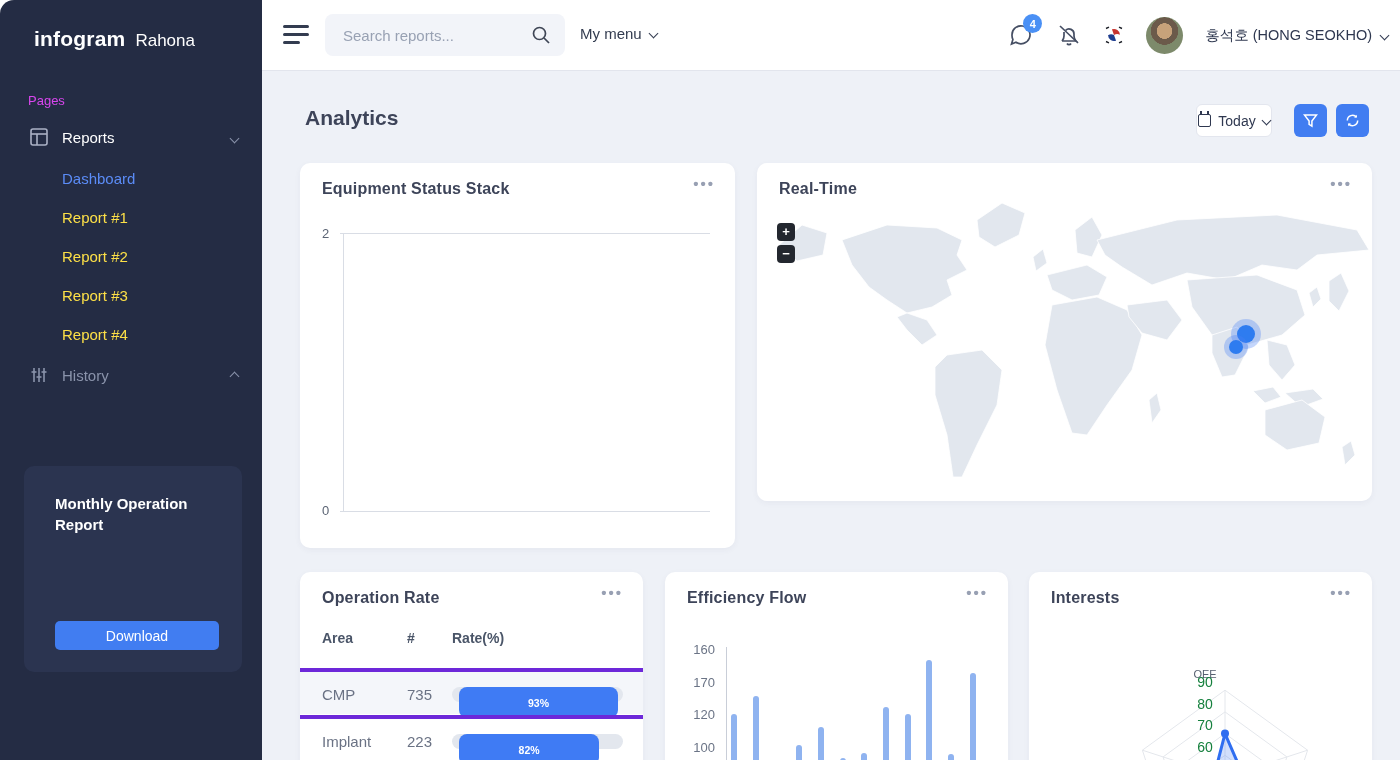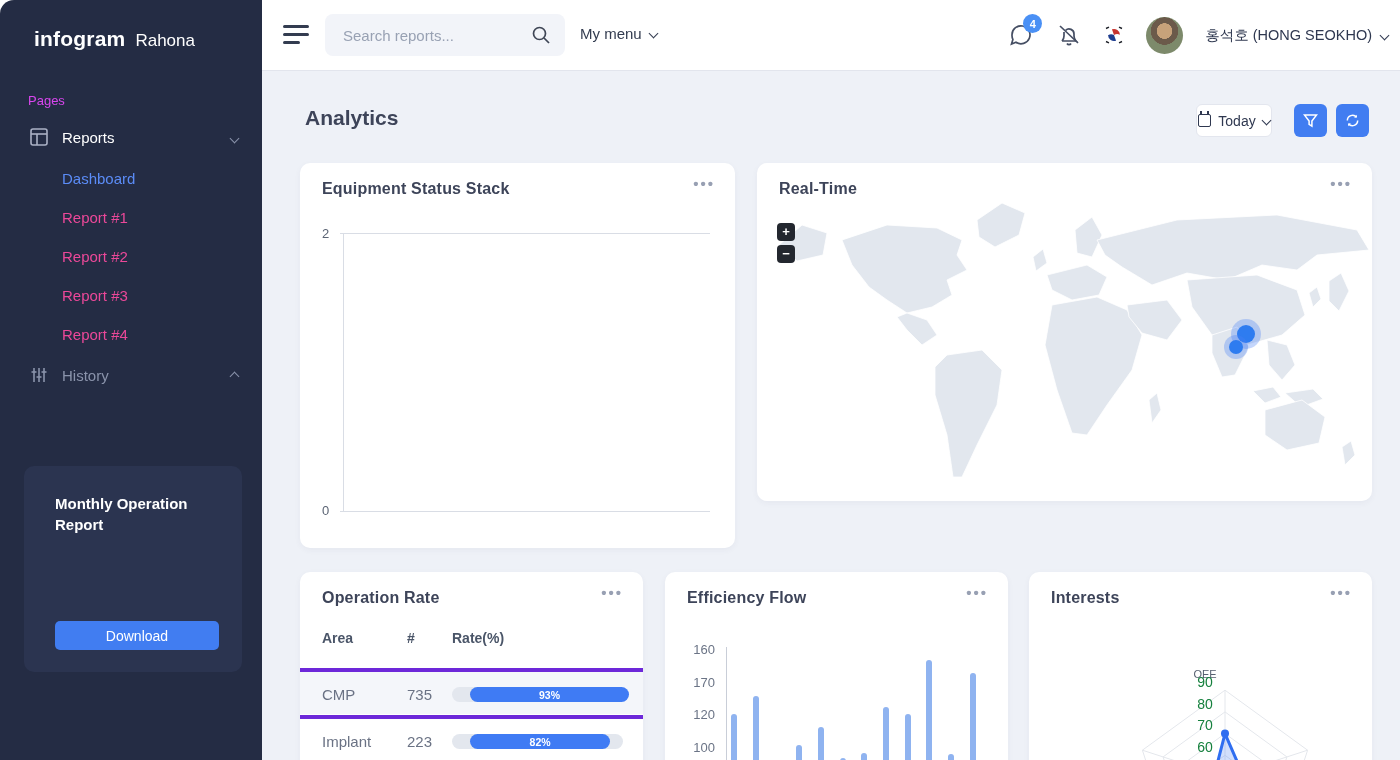--- a/index.html
+++ b/index.html
@@ -13,21 +13,21 @@
   .logo { position:absolute; left:34px; top:20px; display:flex; align-items:baseline; gap:10px; }
   .logo-main { font-size:21px; font-weight:800; color:#fff; letter-spacing:.2px;margin-top:7px; }
   .logo-sub { font-size:17px; font-weight:400; color:#fff; }
   .section-label { position:absolute; left:28px; top:93px; font-size:13px; color:#d946ef; }
   .nav-item { position:absolute; left:0; width:262px; height:34px; display:flex;
     align-items:center; cursor:pointer; }
   .nav-icon { position:absolute; left:30px; width:18px; height:18px; color:#aab1c5; }
   .nav-label { position:absolute; left:62px; font-size:15px; color:#fff; }
   .nav-label.dim { color:#8a93ab; }
   .nav-chev { position:absolute; right:24px; color:#8a93ab; }
-  .sub-item { position:absolute; left:62px; font-size:15px; color:#ec4899; cursor:pointer; }
+  .sub-item { position:absolute; left:62px; font-size:15px; color:#fde047; cursor:pointer; }
   .sub-item.active { color:#5b8cf7; }
   .chev { display:inline-block; width:7px; height:7px;
     border-right:1.6px solid currentColor; border-bottom:1.6px solid currentColor; }
   .chev.down { transform:rotate(45deg); }
   .chev.up { transform:rotate(-135deg); }
 
   .promo { position:absolute; left:24px; top:466px; width:218px; height:206px;
     background:#2b3450; border-radius:10px; }
   .promo-title { position:absolute; left:31px; top:27px; width:160px; font-size:15px;
     font-weight:700; color:#fff; line-height:21px; }
@@ -99,21 +99,21 @@
   .map-marker .core { border-radius:50%; background:#2e7cf0; }
 
   .card-operation { left:38px; top:502px; width:343px; height:258px; }
   .op-head { position:absolute; left:0; top:58px; width:343px; height:32px; }
   .op-head span { position:absolute; font-size:14px; font-weight:700; color:#4a5568; }
   .op-row { position:absolute; left:0; width:343px; height:46px; border-top:4px solid #6d28d9; }
   .op-row.striped { background:#f4f6fa; }
   .op-cell { position:absolute; top:14px; font-size:15px; color:#6a7284; }
   .op-track { position:absolute; left:152px; top:15px; width:171px; height:15px;
     background:#e3e7ee; border-radius:8px; }
-  .op-fill { position:absolute; left:18px; top:0; height:15px; background:#3f7bf4; border-radius:8px;
+  .op-fill { position:absolute; left:7px; top:0; height:31px; background:#3f7bf4; border-radius:8px;
     display:flex; align-items:center; justify-content:center; color:#fff; font-size:10.5px;
     font-weight:700; }
 
   .card-efficiency { left:403px; top:502px; width:343px; height:258px; }
   .eff-plot { position:absolute; left:61px; top:70px; width:272px; height:188px; overflow:hidden; }
   .eff-axis { position:absolute; left:0; top:5px; width:1px; height:190px; background:#c9ced8; }
   .eff-bar { position:absolute; width:6px; border-radius:3px; background:#8fb3f0; height:220px; }
   .eff-ylabel { position:absolute; width:50px; text-align:right; font-size:13px; color:#6b7486; }
 
   .card-interests { left:767px; top:502px; width:343px; height:258px; }

